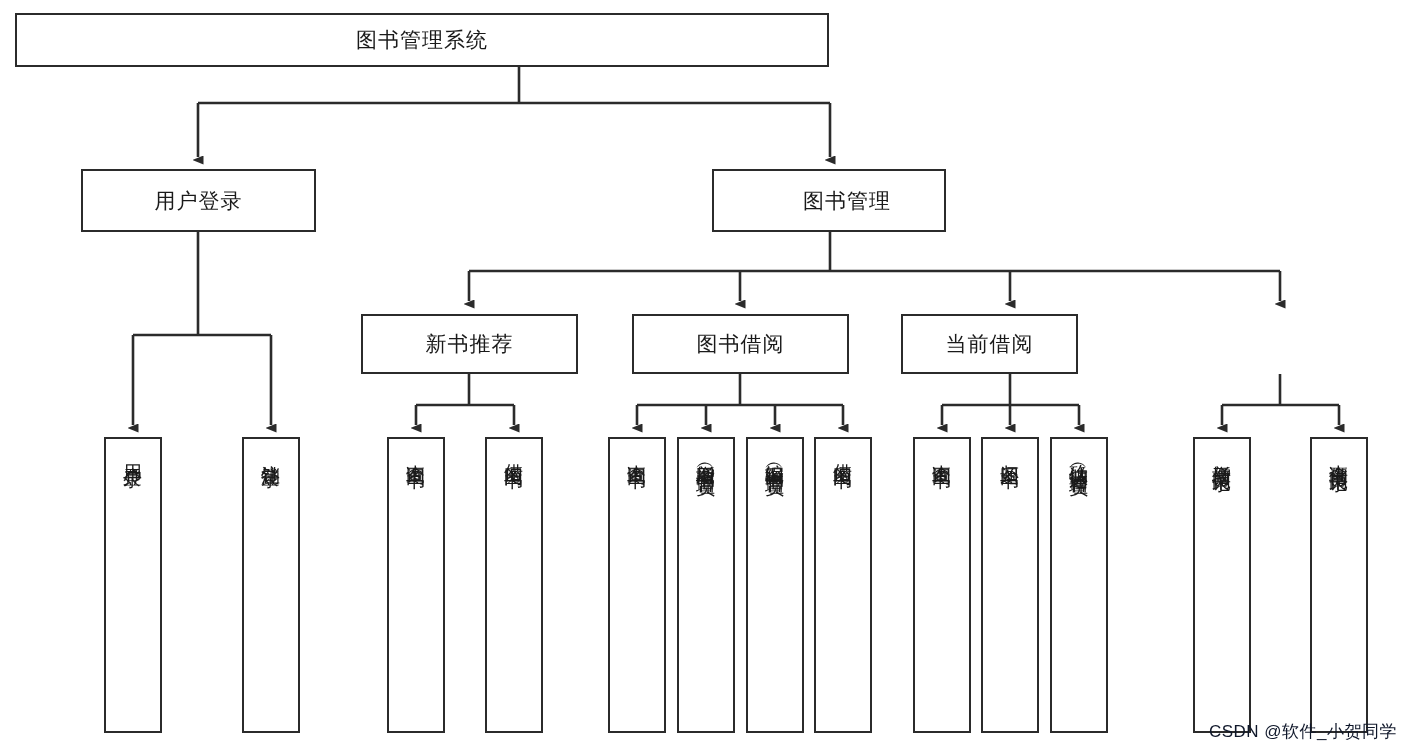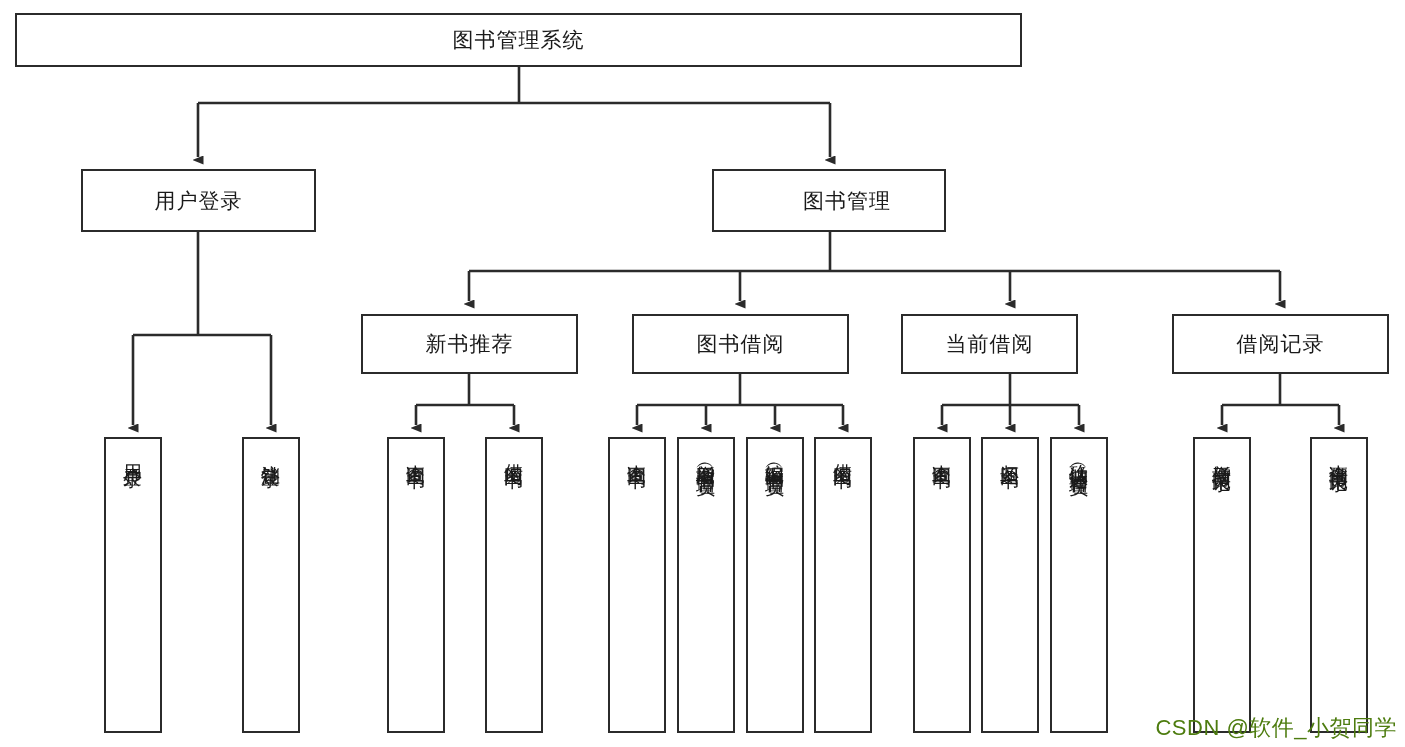--- a/index.html
+++ b/index.html
@@ -46,22 +46,22 @@
     text-orientation:upright;
     font-size:19px;
     letter-spacing:2px;
     line-height:1;
     white-space:nowrap;
   }
   .watermark{
     position:absolute;
     right:8px;
     bottom:4px;
-    font-size:22px;
-    color:#4d7c0f;
+    font-size:17px;
+    color:#0f172a;
     white-space:nowrap;
     letter-spacing:0.5px;
   }
 </style>
 </head>
 <body>
 
 <div id="canvas">
 
   <svg id="wires" viewBox="0 0 1405 747" xmlns="http://www.w3.org/2000/svg">
@@ -107,42 +107,39 @@
       <path d="M1010,405 L1010,425" marker-end="url(#arrow)"></path>
       <path d="M1079,405 L1079,425" marker-end="url(#arrow)"></path>
 
       <path d="M1280,374 L1280,405"></path>
       <path d="M1222,405 L1339,405"></path>
       <path d="M1222,405 L1222,425" marker-end="url(#arrow)"></path>
       <path d="M1339,405 L1339,425" marker-end="url(#arrow)"></path>
     </g>
   </svg>
 
-  <div class="node h" style="left:15px;top:13px;width:1007px;height:54px;align-items:center;">
+  <div class="node h" style="left:15px;top:13px;width:814px;height:54px;align-items:center;">
     <span class="label">图书管理系统</span>
   </div>
 
   <div class="node h" style="left:81px;top:169px;width:235px;height:63px;">
     <span class="label">用户登录</span>
   </div>
   <div class="node h" style="left:712px;top:169px;width:234px;height:63px;padding-left:36px;">
     <span class="label">图书管理</span>
   </div>
 
   <div class="node h" style="left:361px;top:314px;width:217px;height:60px;">
     <span class="label">新书推荐</span>
   </div>
   <div class="node h" style="left:632px;top:314px;width:217px;height:60px;">
     <span class="label">图书借阅</span>
   </div>
   <div class="node h" style="left:901px;top:314px;width:177px;height:60px;">
     <span class="label">当前借阅</span>
-  </div>
-  <div class="node h" style="left:1172px;top:314px;width:217px;height:60px;">
-    <span class="label">借阅记录</span>
   </div>
 
   <div class="node v" style="left:104px;top:437px;width:58px;height:296px;">
     <span class="label">用户登录</span>
   </div>
   <div class="node v" style="left:242px;top:437px;width:58px;height:296px;">
     <span class="label">注销登录</span>
   </div>
 
   <div class="node v" style="left:387px;top:437px;width:58px;height:296px;">

